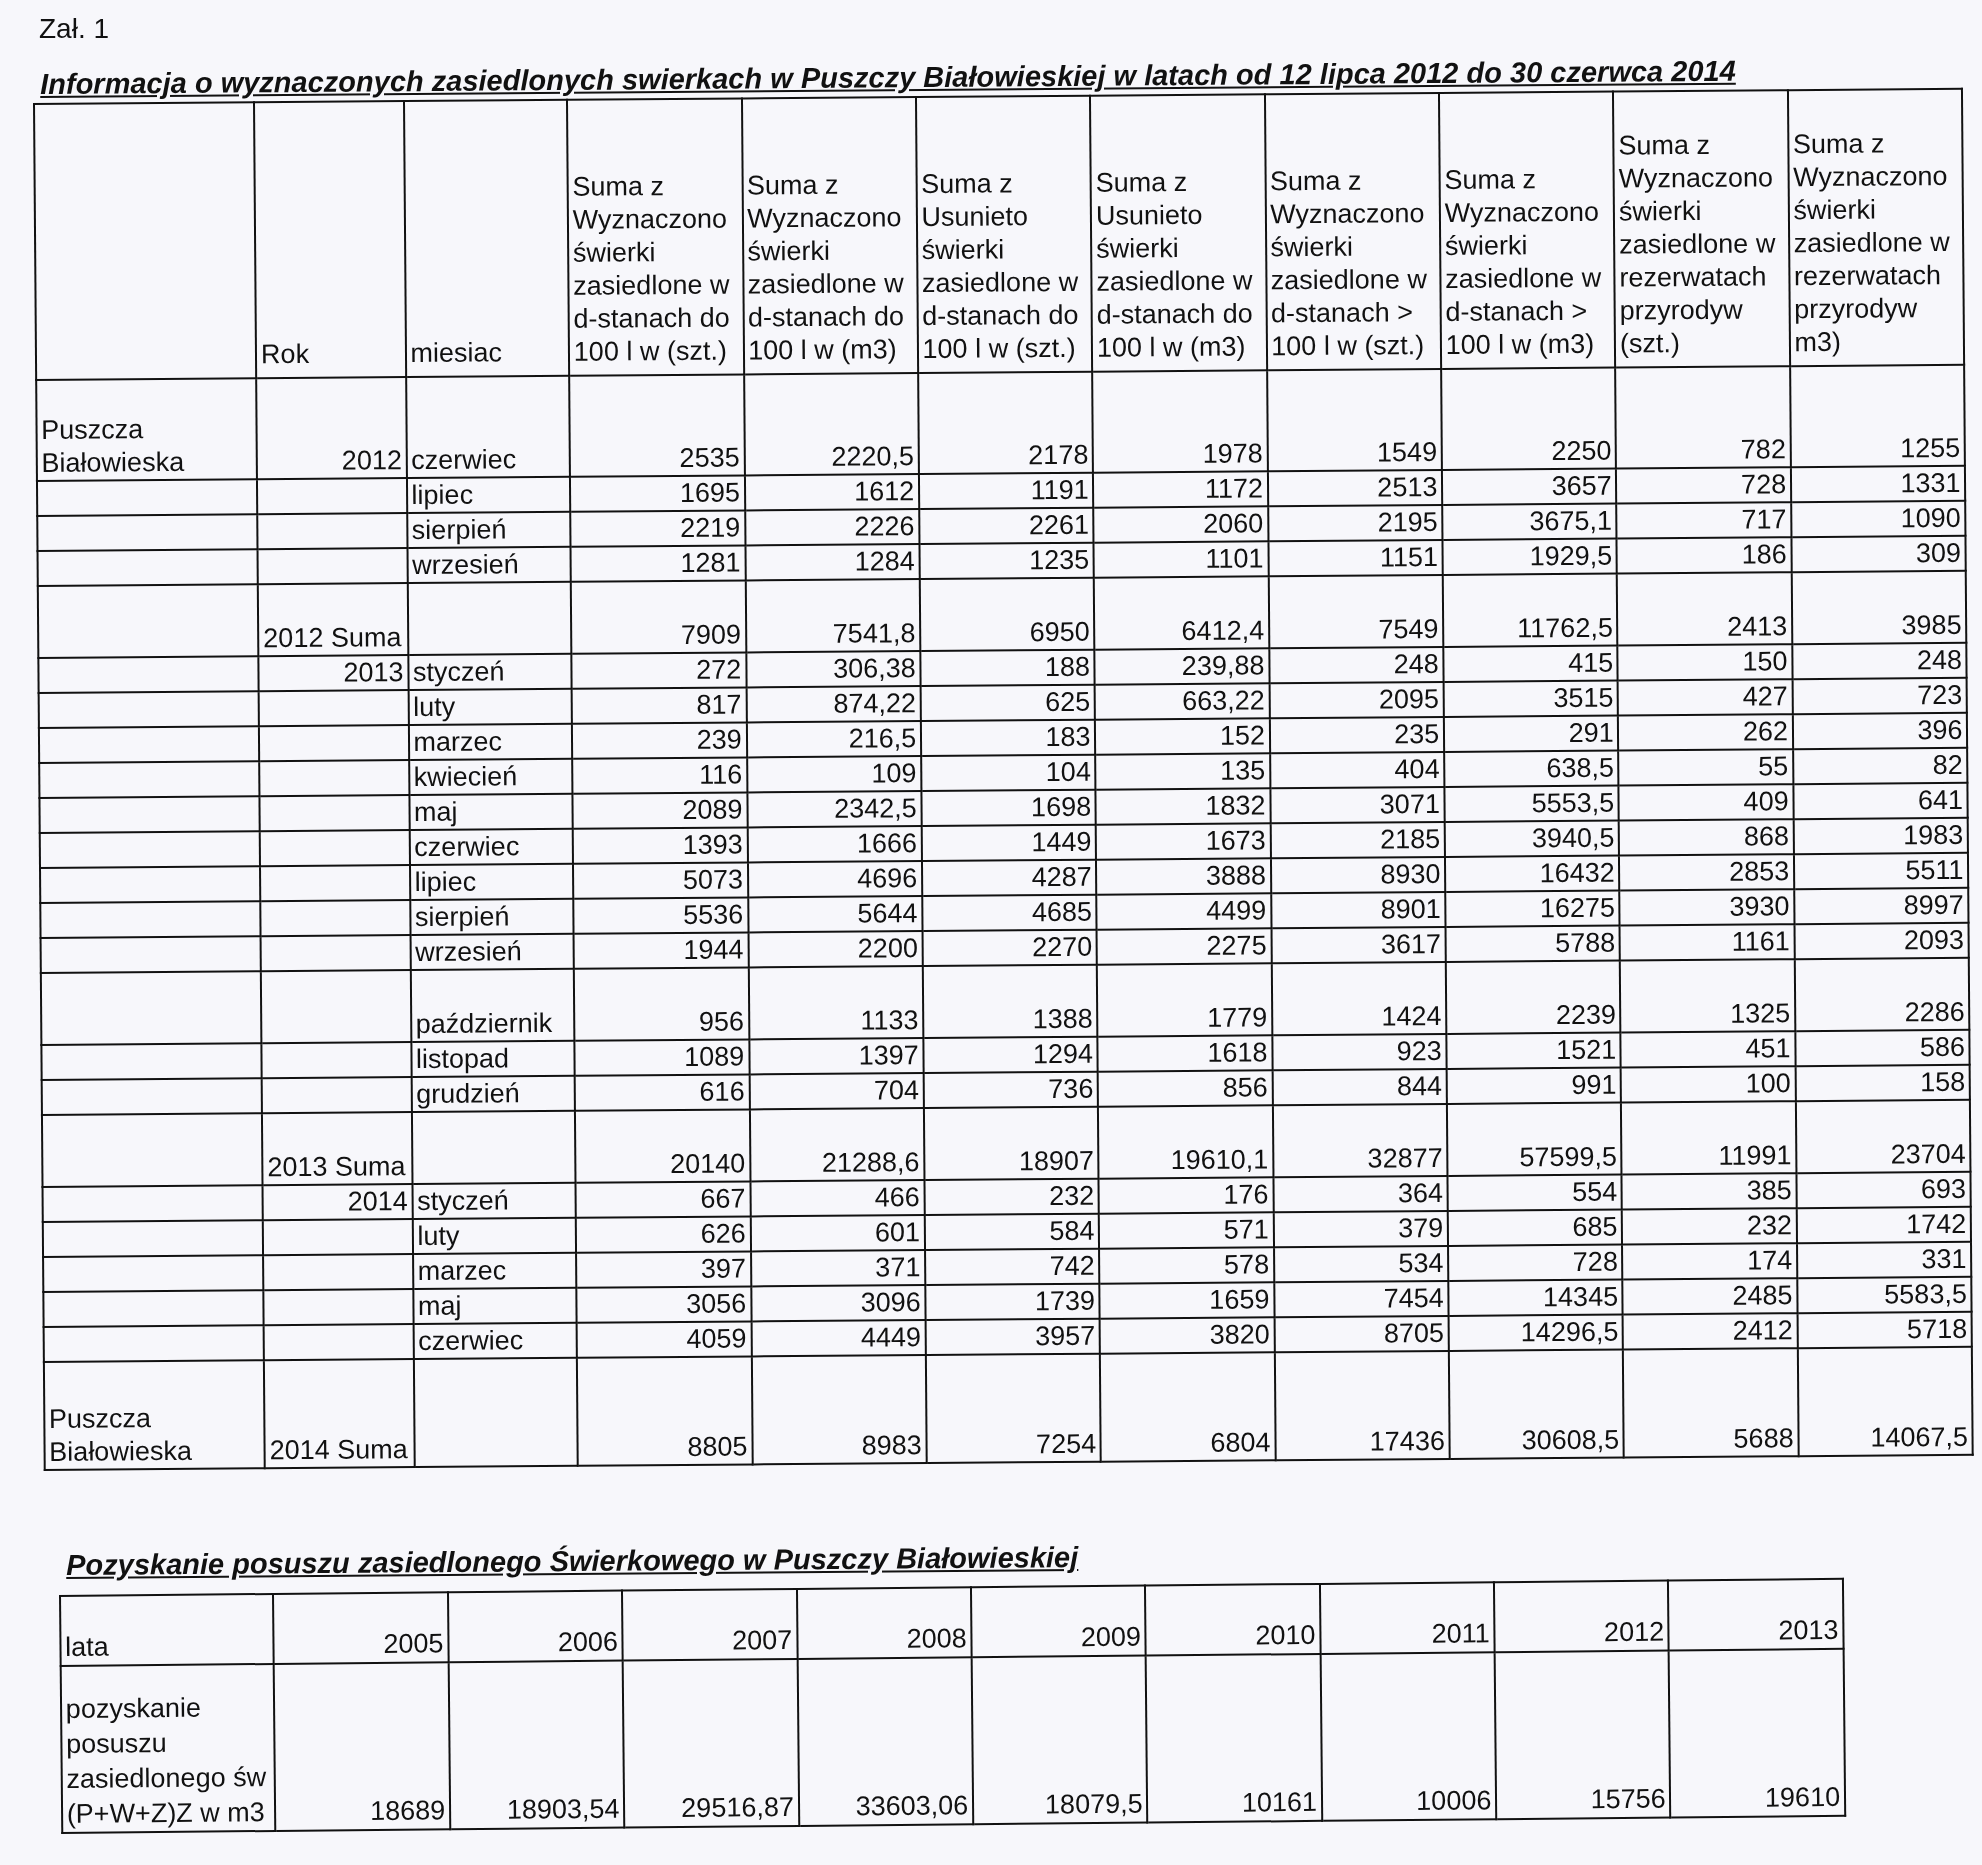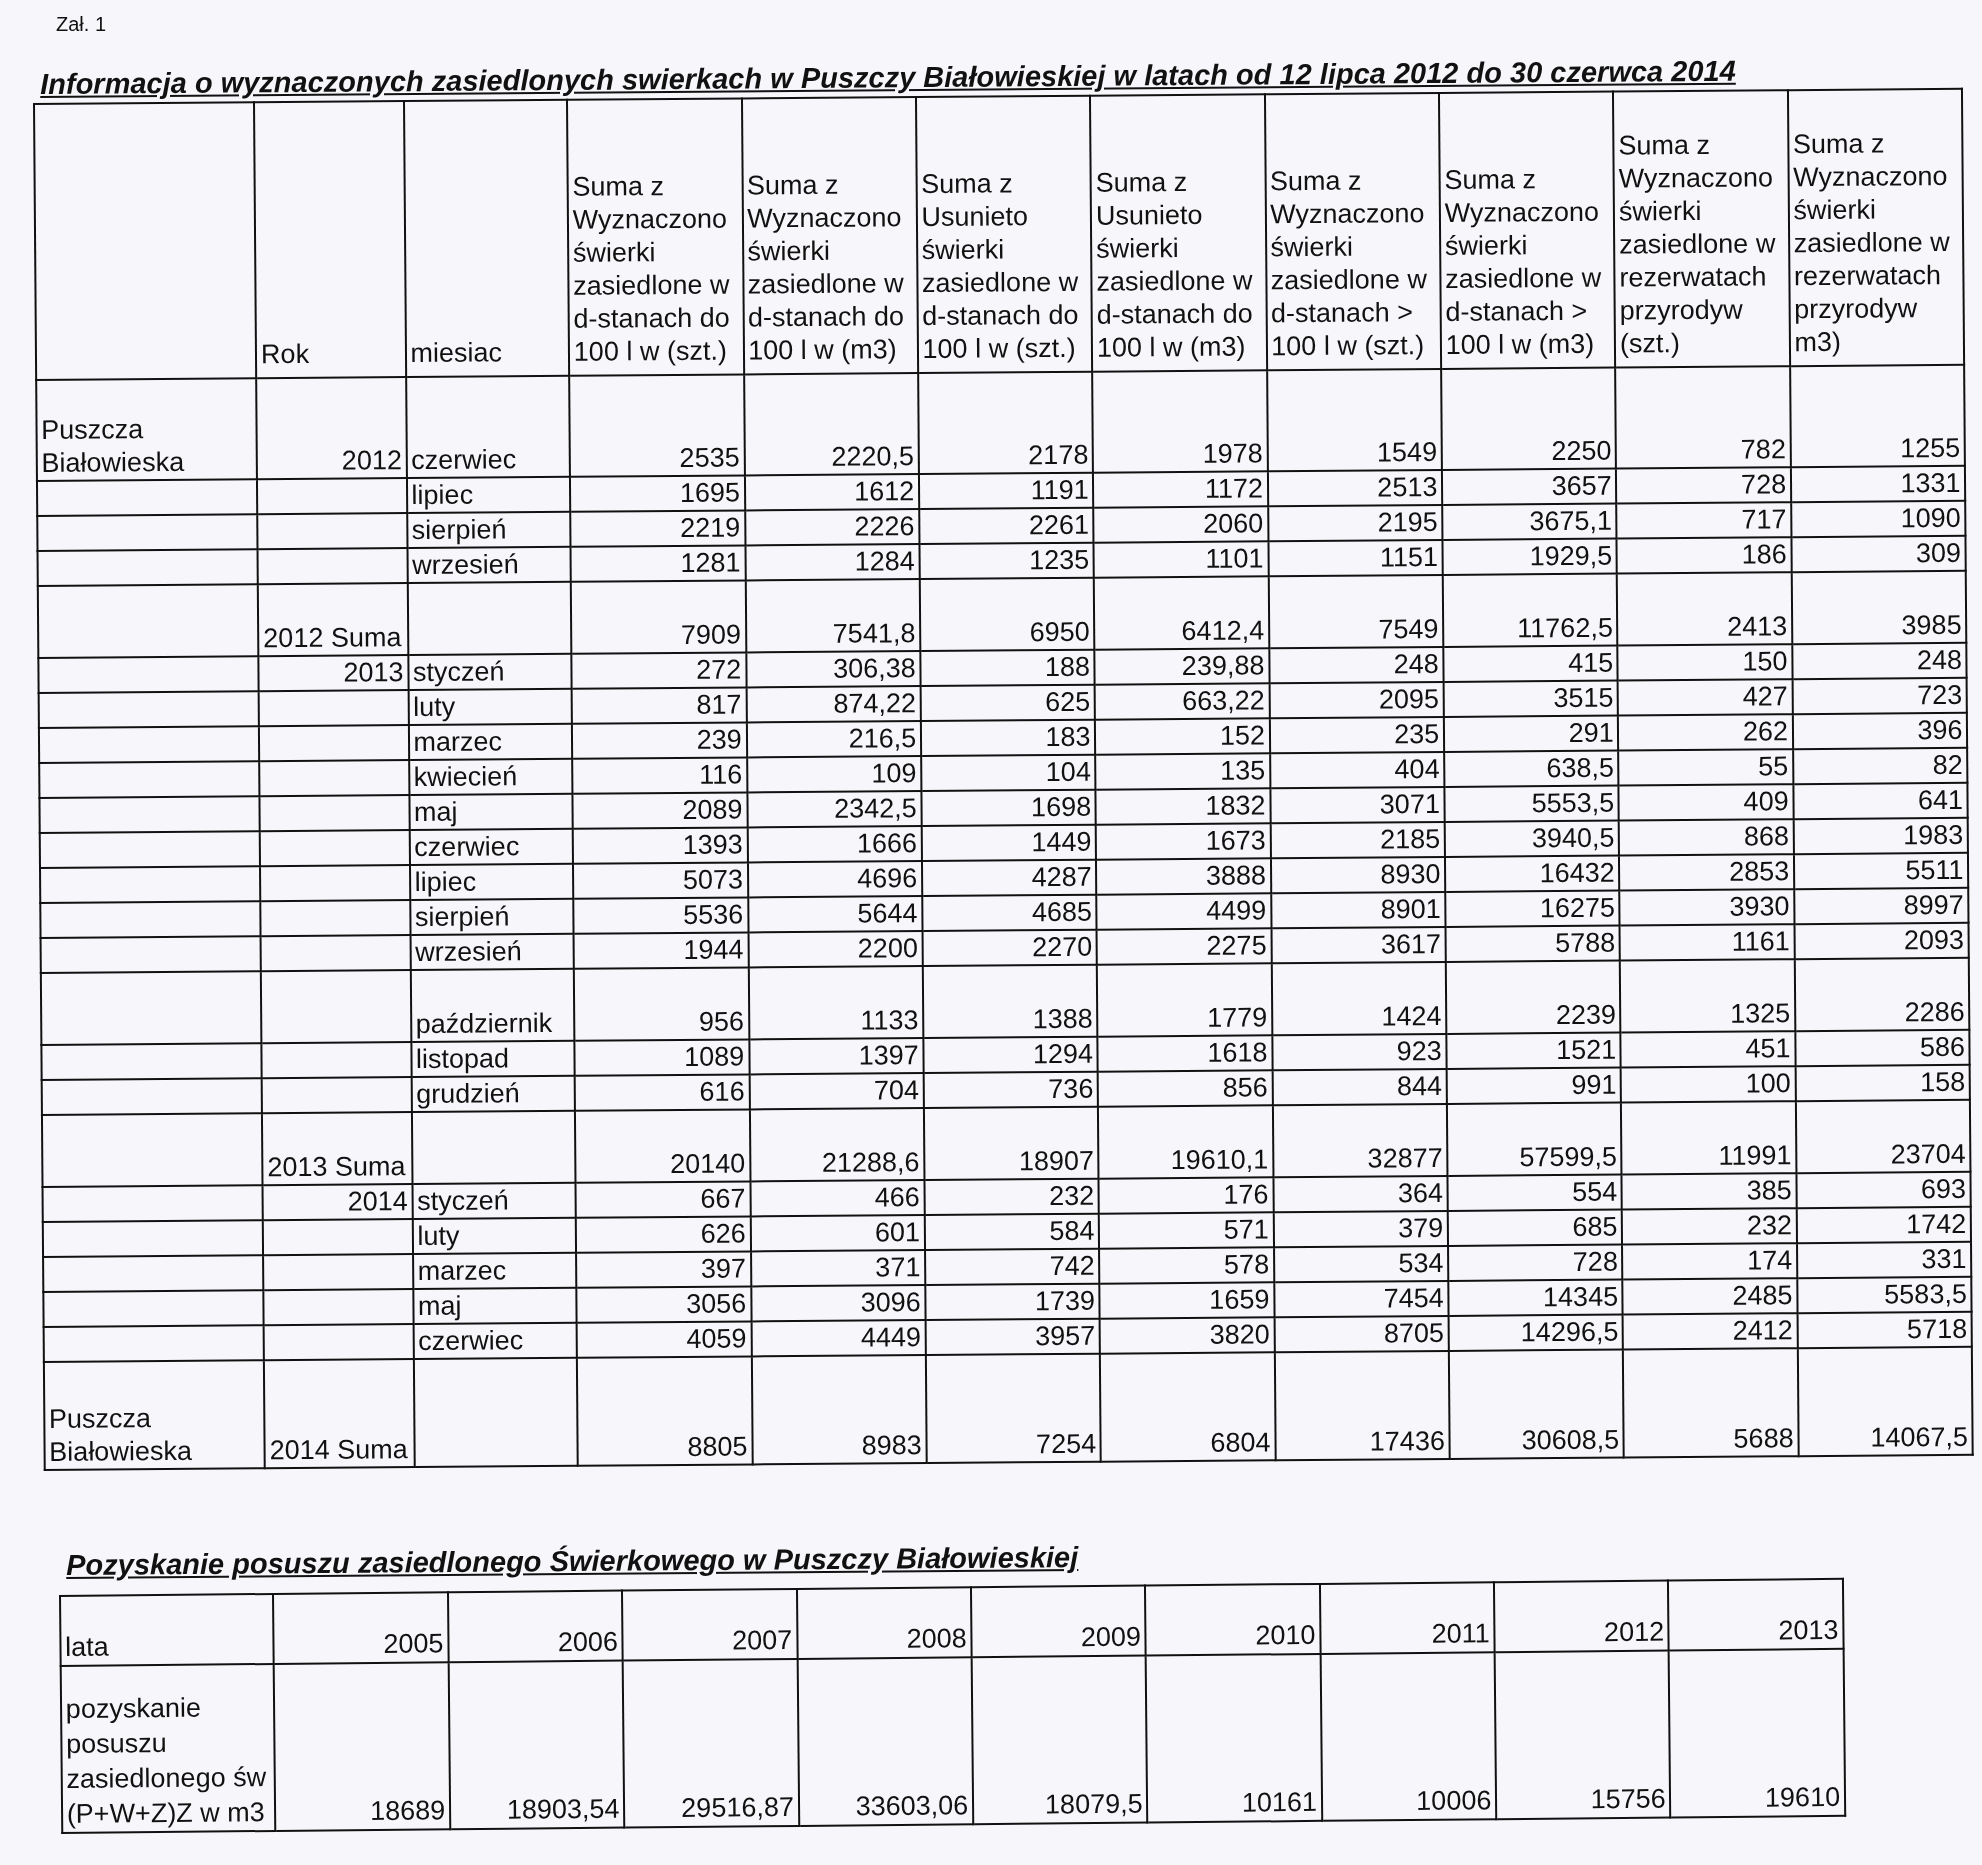--- a/index.html
+++ b/index.html
@@ -4,21 +4,21 @@
   <style>
     html, body { margin: 0; padding: 0; }
     body {
       width: 1983px; height: 1865px;
       background: #f7f7fb;
       font-family: "Liberation Sans", sans-serif;
       color: #111;
       position: relative;
       overflow: hidden;
     }
-    .annex { position: absolute; left: 56px; top: 13px; font-size: 20px; }
+    .annex { position: absolute; left: 39px; top: 13px; font-size: 28px; }
     .title1 {
       position: absolute; left: 40px; top: 68px;
       font-size: 29px; font-weight: bold; font-style: italic;
       text-decoration: underline; white-space: nowrap;
       transform: rotate(-0.45deg); transform-origin: left top;
     }
     .main-wrap {
       position: absolute; left: 33px; top: 103px;
       transform: rotate(-0.45deg); transform-origin: left top;
     }

